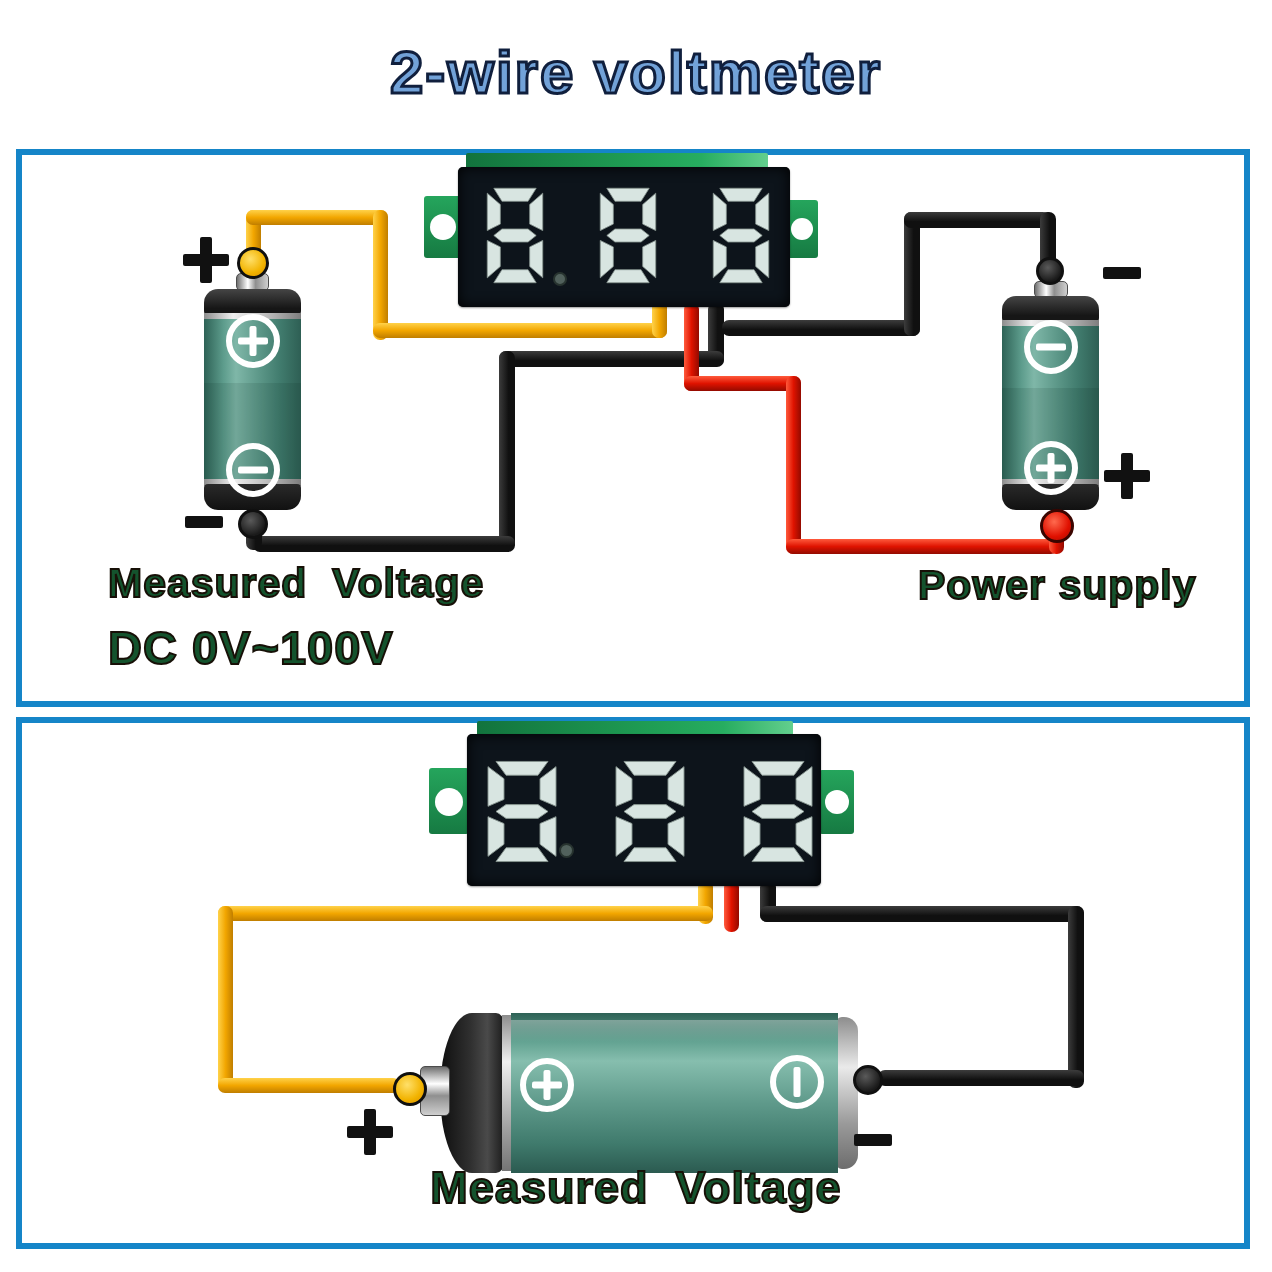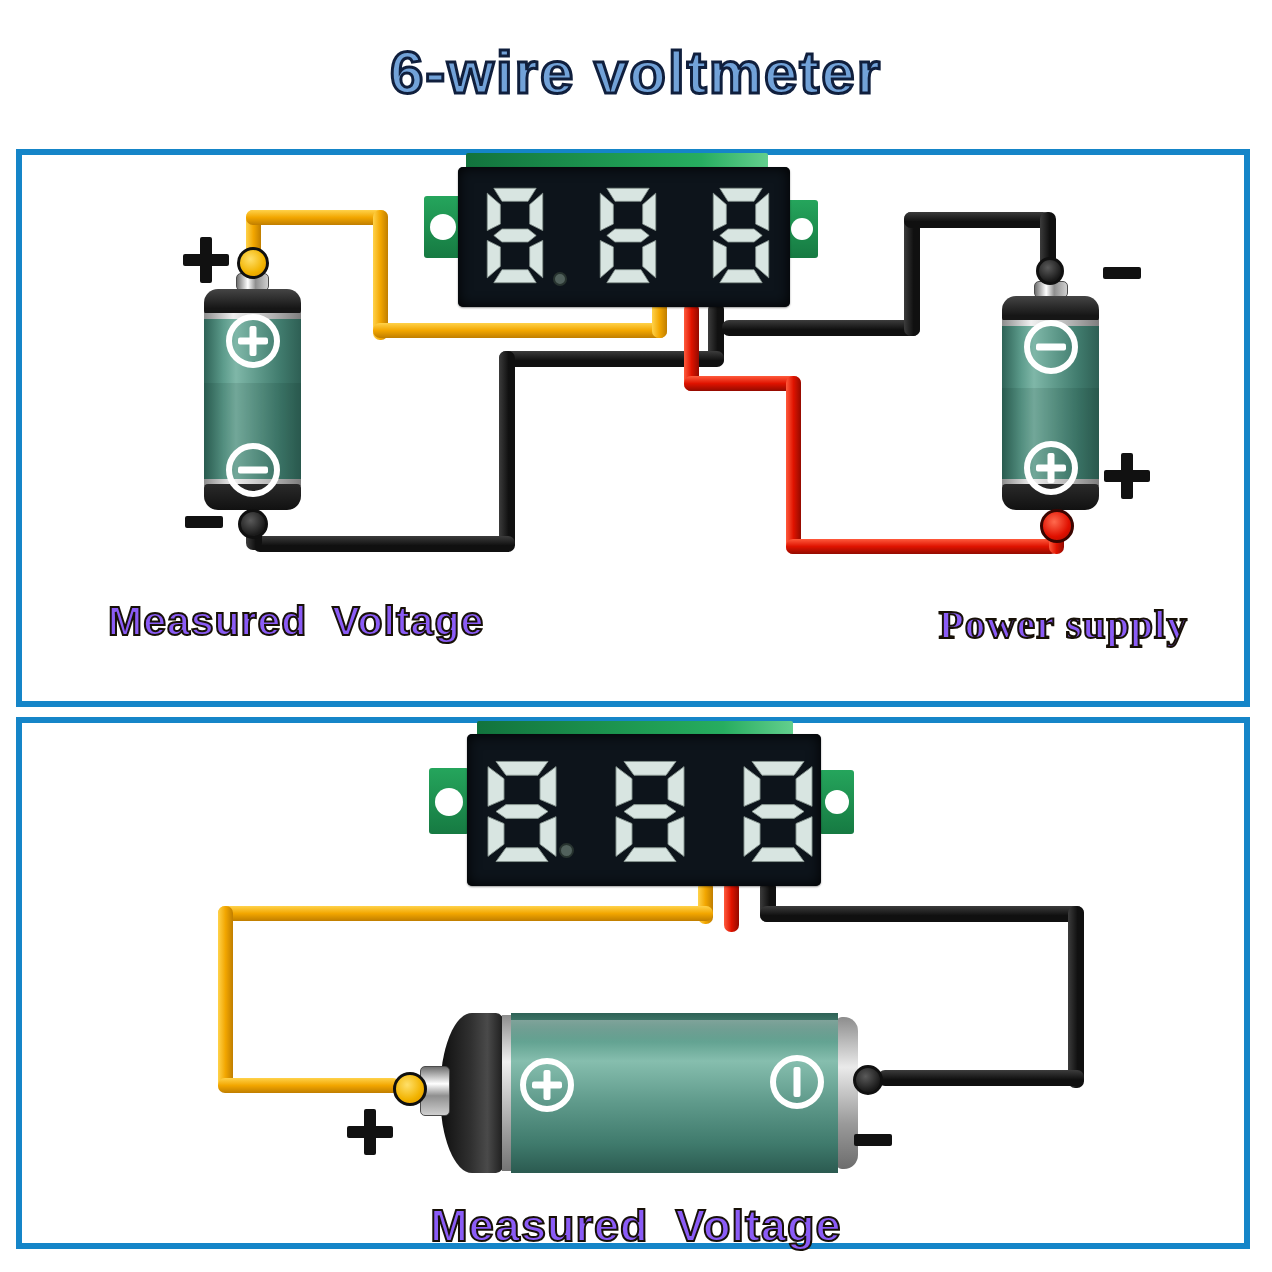--- a/index.html
+++ b/index.html
@@ -104,35 +104,35 @@
     background:#fff; transform:translate(-50%,-50%); border-radius:2px; }
   .csym.cbar::before { width:7px; height:30px; }
 
   
   .plus { position:absolute; width:46px; height:46px; }
   .plus::before { content:""; position:absolute; left:0; top:17px; width:46px; height:12px; background:#111; border-radius:2px; }
   .plus::after  { content:""; position:absolute; left:17px; top:0; width:12px; height:46px; background:#111; border-radius:2px; }
   .minus { position:absolute; width:38px; height:12px; background:#111; border-radius:2px; }
 
   
-  .olabel { position:absolute; color:#8b5cf6; font-weight:bold; text-align:right;
-    -webkit-text-stroke:2px #171007; white-space:pre; letter-spacing:1px;margin-top:38px; }
+  .olabel { position:absolute; color:#14532d; font-weight:bold; text-align:left;
+    -webkit-text-stroke:2px #171007; white-space:pre; letter-spacing:1px; }
   #lbl-measured1 { left:108px; top:560px; width:350px; font-size:41px; }
   #lbl-measured2 { left:108px; top:620px; width:350px; font-size:47px; }
-  #lbl-power1    { left:918px; top:562px; width:270px; font-size:41px;font-family:Liberation Serif, serif; }
+  #lbl-power1    { left:918px; top:562px; width:270px; font-size:41px; }
   #lbl-power2    { left:918px; top:624px; width:270px; font-size:47px; }
   #lbl-bottom    { left:286px; top:1162px; width:700px; font-size:45px;
                    display:flex; justify-content:center; gap:48px; }
 </style>
 </head>
 <body>
 
 <div class="stage">
 
-  <div class="title">6-wire voltmeter</div>
+  <div class="title">2-wire voltmeter</div>
 
   <div class="panel" id="panel-top"></div>
 
   <div class="wire wy v" style="left:246px; top:210px; width:15px; height:60px;"></div>
   <div class="wire wy h" style="left:246px; top:210px; width:142px; height:15px;"></div>
   <div class="wire wy v" style="left:373px; top:210px; width:15px; height:130px;"></div>
   <div class="wire wy h" style="left:373px; top:323px; width:294px; height:15px;"></div>
   <div class="wire wy v" style="left:652px; top:300px; width:15px; height:38px;"></div>
 
   <div class="wire wk v" style="left:708px; top:302px; width:16px; height:64px;"></div>
@@ -219,20 +219,21 @@
     <div class="term black" style="left:34px; top:-39px; width:28px; height:28px;"></div>
     <div class="term red" style="left:38px; top:213px; width:34px; height:34px;"></div>
   </div>
 
   <div class="plus" style="left:183px; top:237px;"></div>
   <div class="minus" style="left:185px; top:516px;"></div>
   <div class="minus" style="left:1103px; top:267px;"></div>
   <div class="plus" style="left:1104px; top:453px;"></div>
 
   <div class="olabel" id="lbl-measured1">Measured  Voltage</div>
+  <div class="olabel" id="lbl-measured2">DC 0V~100V</div>
   <div class="olabel" id="lbl-power1">Power supply</div>
 
   <div class="panel" id="panel-bottom"></div>
 
   <div class="wire wy v" style="left:698px; top:880px; width:15px; height:44px;"></div>
   <div class="wire wy h" style="left:218px; top:906px; width:495px; height:15px;"></div>
   <div class="wire wy v" style="left:218px; top:906px; width:15px; height:186px;"></div>
   <div class="wire wy h" style="left:218px; top:1078px; width:182px; height:15px;"></div>
   <div class="wire wr v" style="left:724px; top:880px; width:15px; height:52px;"></div>
   <div class="wire wk v" style="left:760px; top:880px; width:16px; height:42px;"></div>

